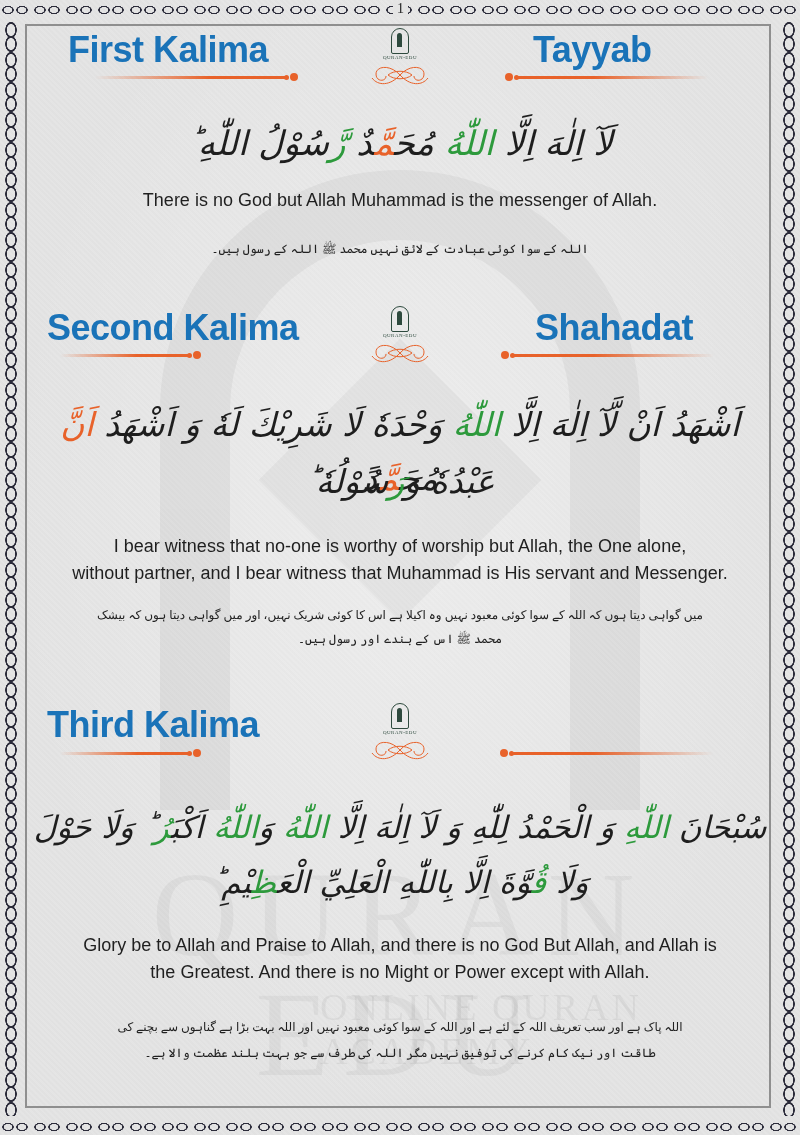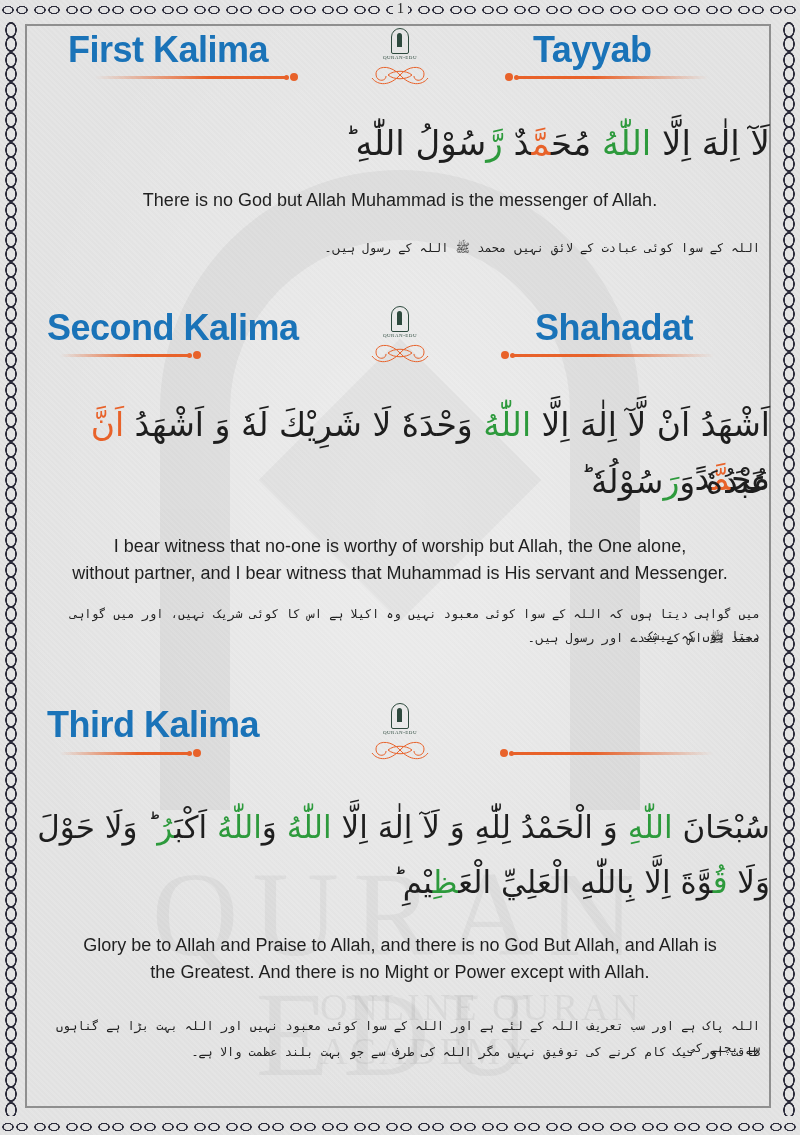--- a/index.html
+++ b/index.html
@@ -38,25 +38,25 @@
   .rule{position:absolute;height:3px;background:linear-gradient(90deg, rgba(232,98,40,0) 0%, #e8622a 60%, #e8622a 100%);}
   .rule.rev{background:linear-gradient(270deg, rgba(232,98,40,0) 0%, #e8622a 60%, #e8622a 100%);}
   .dot{position:absolute;width:8px;height:8px;border-radius:50%;background:#e8622a;}
   .dot.sm{width:5px;height:5px;}
   .emblem{position:absolute;width:80px;height:70px;}
   .logo{position:absolute;left:31px;top:0;width:18px;height:26px;border:1.5px solid #2e4a3e;border-radius:9px 9px 2px 2px;box-sizing:border-box;}
   .logo::after{content:"";position:absolute;left:5px;top:4px;width:5px;height:14px;background:#2e4a3e;border-radius:3px 3px 0 0;}
   .logo-text{position:absolute;left:0;top:27px;width:80px;text-align:center;font-family:"Liberation Serif",serif;font-size:5px;color:#2e4a3e;letter-spacing:0.5px;}
   .flourish{position:absolute;left:8px;top:34px;width:64px;height:26px;}
 
-  .arabic{position:absolute;left:30px;width:740px;direction:rtl;font-family:"DejaVu Sans",sans-serif;color:#1e1e1e;}
+  .arabic{position:absolute;left:30px;width:740px;text-align:center;direction:rtl;font-family:"DejaVu Sans",sans-serif;color:#1e1e1e;font-style:italic;}
   .arabic .g{color:#2d9a3c;}
   .arabic .o{color:#e8622a;}
   .english{position:absolute;left:30px;width:740px;text-align:center;font-family:"Liberation Sans",sans-serif;color:#1f1f1f;font-size:18px;line-height:26px;}
-  .urdu{position:absolute;left:40px;width:720px;direction:rtl;font-family:Liberation Mono, monospace;color:#222;font-size:12px;line-height:22px;}
+  .urdu{position:absolute;left:40px;width:720px;text-align:center;direction:rtl;font-family:Liberation Serif, serif;color:#222;font-size:12px;line-height:22px;}
 </style>
 </head>
 <body>
 
 <div class="page">
 
   <div class="wm-arch"></div>
   <div class="wm-diamond"></div>
   <div class="wm-text">QURAN EDU</div>
   <div class="wm-sub">ONLINE QURAN ACADEMY</div>

